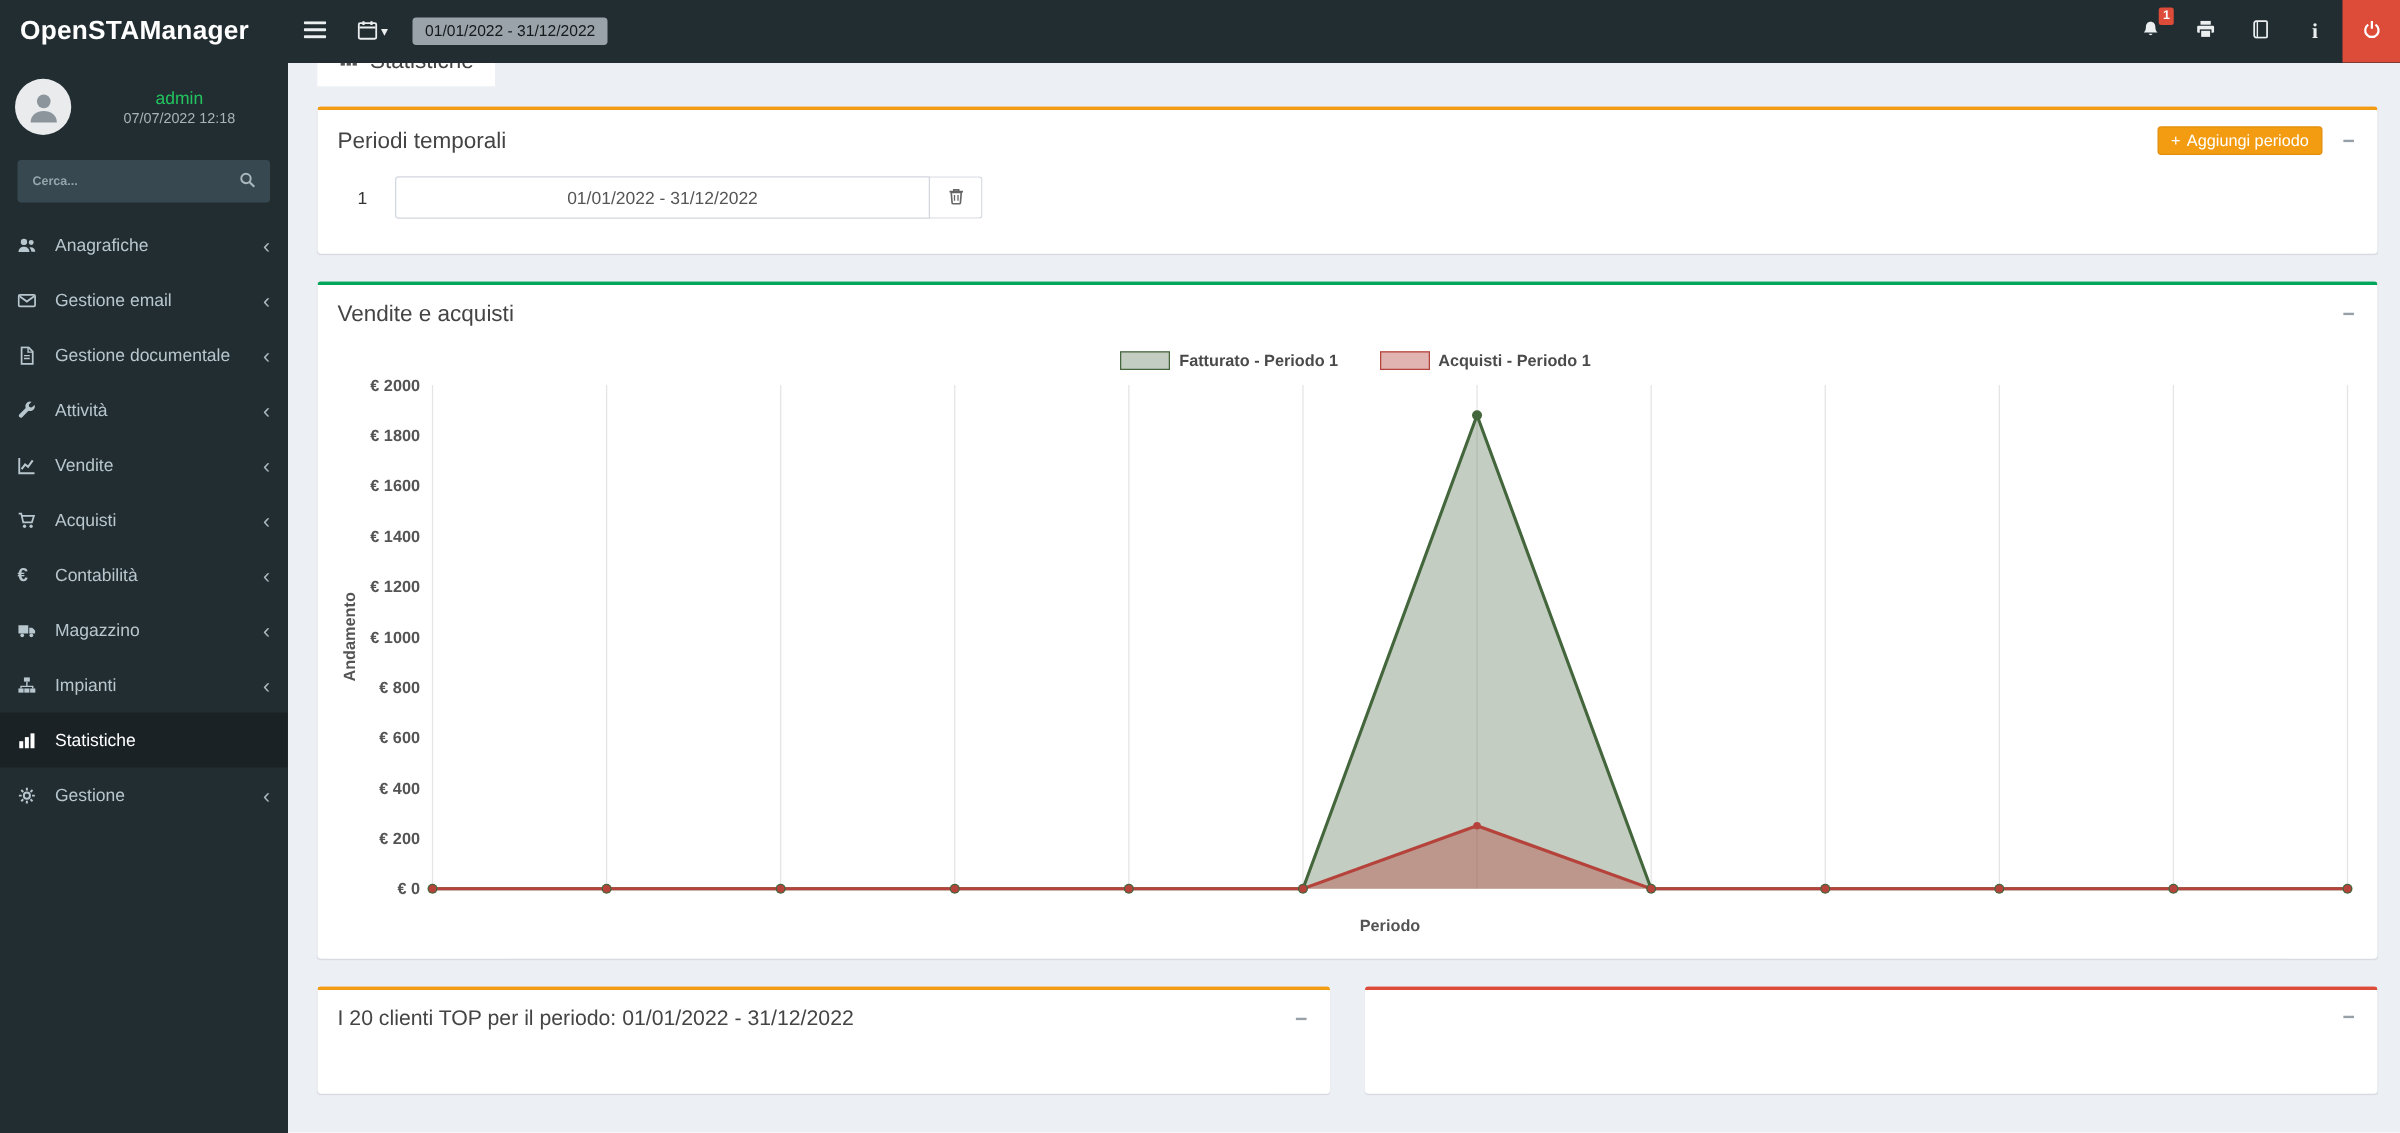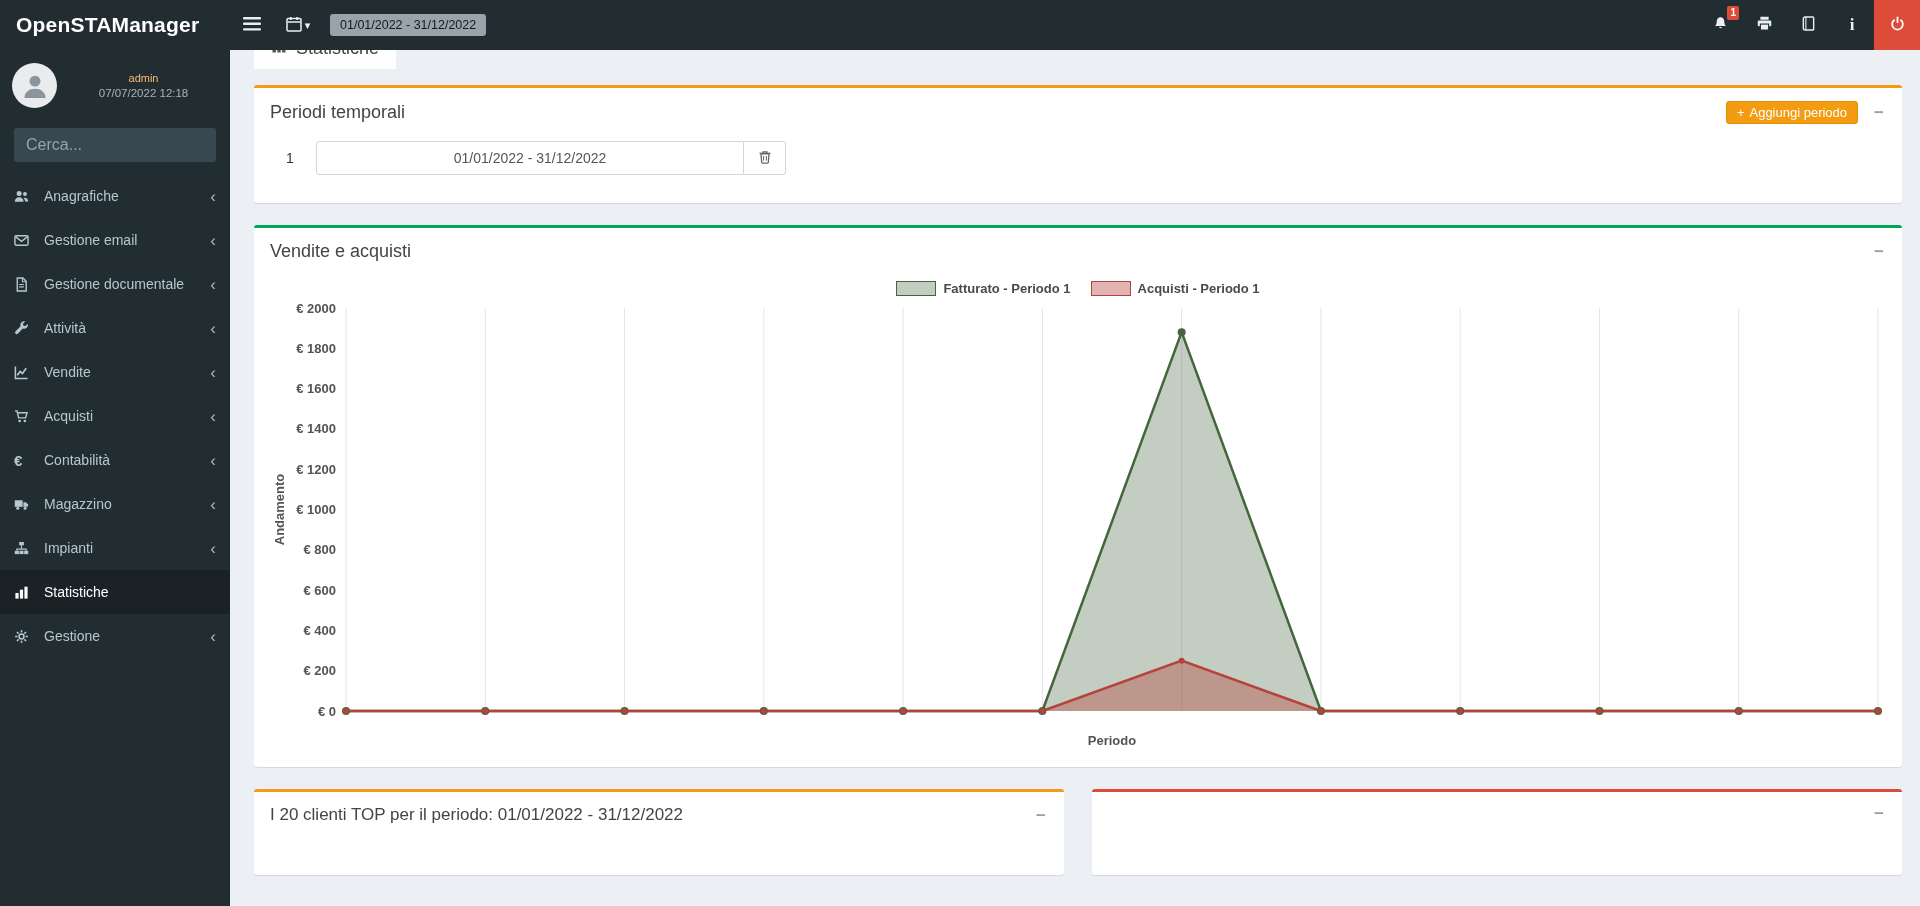--- a/index.html
+++ b/index.html
@@ -44,29 +44,29 @@
   .sidebar {
     position: fixed; top: 50px; left: 0; bottom: 0; width: 230px;
     background: #222d32; z-index: 40;
   }
   .user-panel { display: flex; align-items: center; gap: 12px; padding: 13px 12px 10px 12px; }
   .avatar {
     width: 45px; height: 45px; border-radius: 50%; background: #e9ebed;
     display: flex; align-items: center; justify-content: center; flex: none; overflow: hidden;
   }
   .user-meta { flex: 1; display: flex; flex-direction: column; align-items: center; gap: 3px; }
-  .user-name { color: #fdba74; font-size: 11px; }
+  .user-name { color: #22c55e; font-size: 14px; }
   .user-date { color: #a7b4ba; font-size: 11.5px; }
   .sidebar-search {
     margin: 10px 14px 12px 14px; display: flex; background: #374850;
     border-radius: 3px; height: 34px; overflow: hidden;
   }
   .sidebar-search input {
     flex: 1; background: transparent; border: none; outline: none;
-    color: #e5e5e5; padding: 0 12px; font-size: 16px;
+    color: #e5e5e5; padding: 0 12px; font-size: 10px; font-weight: bold;
   }
   .sidebar-search input::placeholder { color: #95a5ab; }
   .sidebar-search button {
     width: 36px; background: transparent; border: none; color: #aab8be;
     display: flex; align-items: center; justify-content: center;
   }
   .menu { list-style: none; }
   .menu-item {
     display: flex; align-items: center; height: 44px; padding: 0 14px;
     color: #b8c7ce; cursor: pointer;
@@ -117,21 +117,21 @@
     border-radius: 0 3px 3px 0; background: #fff; color: #666;
     display: flex; align-items: center; justify-content: center;
   }
 
   
   .chart-body { padding: 8px 14px 12px 14px; }
   .chart-legend {
     display: flex; justify-content: center; align-items: center; gap: 20px;
     font-size: 13px; font-weight: bold; color: #4a4a4a; margin: 2px 0 4px 0;
   }
-  .legend-item { display: inline-flex; align-items: flex-start; }
+  .legend-item { display: inline-flex; align-items: flex-start; margin-left: 13px; }
   .legend-box {
     display: inline-block; width: 40px; height: 15px; border: 1px solid;
     margin-right: 7px;
   }
   .sales-chart { width: 100%; display: block; }
 
   
   .bottom-row { display: grid; grid-template-columns: 1fr 1fr; gap: 28px; }
   .bottom-row .box { min-height: 86px; margin-bottom: 0; }
   .bottom-row .box-title { font-size: 17px; }

